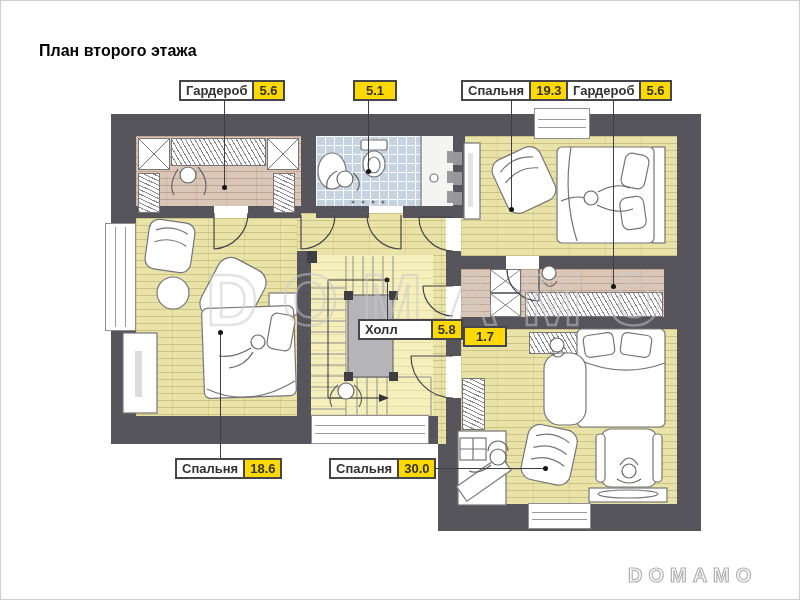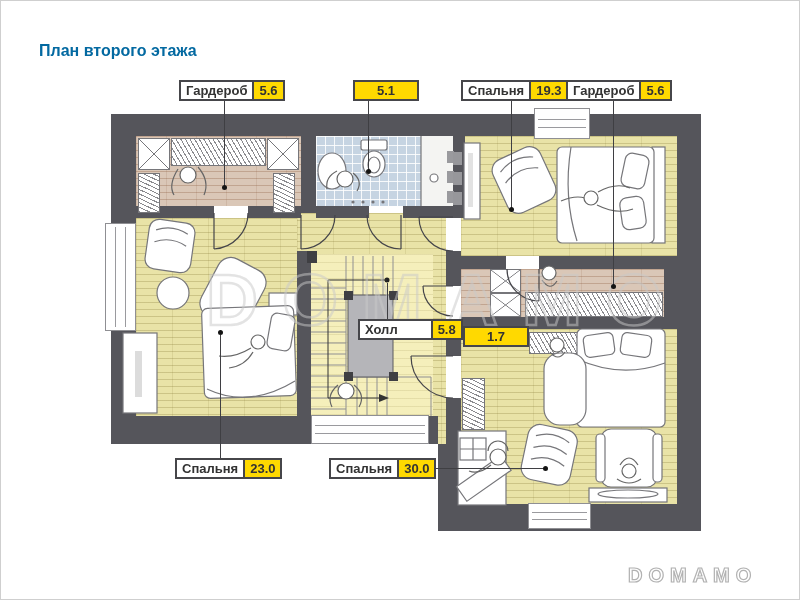--- a/index.html
+++ b/index.html
@@ -1,18 +1,18 @@
 <!DOCTYPE html>
 <html><head>
 <meta charset="utf-8">
 <style>
   html,body{margin:0;padding:0;background:#fff;}
   .canvas{position:relative;width:800px;height:600px;background:#fff;border:1px solid #cfcfcf;
           box-sizing:border-box;overflow:hidden;font-family:"Liberation Sans",sans-serif;}
-  .page-title{position:absolute;left:38px;top:41px;font-size:16px;font-weight:bold;color:#0369a1;z-index:8;}
+  .page-title{position:absolute;left:38px;top:41px;font-size:16px;font-weight:bold;color:#000000;z-index:8;}
 
   
   .floor{position:absolute;z-index:1;}
   .floor-yellow{background-color:#e9e3a7;
     background-image:repeating-linear-gradient(180deg,rgba(128,115,48,.28) 0 1px,transparent 1px 7px),
                      repeating-linear-gradient(90deg,rgba(128,115,48,.14) 0 1px,transparent 1px 36px);}
   .floor-pale{background-color:#f5efbb;
     background-image:repeating-linear-gradient(180deg,rgba(128,115,48,.14) 0 1px,transparent 1px 8px);}
   .floor-pink{background-color:#dac7b7;
     background-image:repeating-linear-gradient(180deg,rgba(135,85,55,.30) 0 1px,transparent 1px 7px),
@@ -45,21 +45,21 @@
   .watermark{position:absolute;left:165px;top:258px;width:560px;text-align:center;font-size:72px;font-weight:bold;
     letter-spacing:24px;color:transparent;-webkit-text-stroke:2.5px #c9c9c9;opacity:.5;z-index:6;pointer-events:none;white-space:nowrap;}
   .brand{position:absolute;left:627px;top:563px;font-size:20px;font-weight:bold;letter-spacing:6px;
     color:transparent;-webkit-text-stroke:1.2px #b2b2b2;z-index:8;white-space:nowrap;}
 
   
   .callout{position:absolute;display:inline-flex;border:2px solid #46464a;background:#fff;z-index:7;
     font-size:13px;font-weight:bold;color:#333;line-height:17px;white-space:nowrap;}
   .callout .nm{padding:0 5px;background:#fff;}
   .callout .ar{padding:0 5px;background:#ffd900;border-left:2px solid #46464a;}
-  .badge{position:absolute;border:2px solid #46464a;background:#ffd900;padding:0 22px;z-index:7;
+  .badge{position:absolute;border:2px solid #46464a;background:#ffd900;padding:0 11px;z-index:7;
     font-size:13px;font-weight:bold;color:#333;line-height:17px;}
   .lead{position:absolute;background:#3f3f43;z-index:6;}
   .dot{position:absolute;width:5px;height:5px;border-radius:50%;background:#141414;z-index:6;}
 </style>
 </head>
 <body>
 
 <div class="canvas">
   <div class="page-title">План второго этажа</div>
 
@@ -300,19 +300,19 @@
     <span class="nm">Гардероб</span>
     <span class="ar">5.6</span>
   </div>
   <div class="badge" style="left:462px;top:285px;margin-top:40px;">1.7</div>
   <div class="callout" style="left:357px;top:318px;gap:28px;">
     <span class="nm">Холл</span>
     <span class="ar">5.8</span>
   </div>
   <div class="callout" style="left:174px;top:457px;">
     <span class="nm">Спальня</span>
-    <span class="ar">23.0</span>
+    <span class="ar">18.6</span>
   </div>
   <div class="callout" style="left:328px;top:457px;">
     <span class="nm">Спальня</span>
     <span class="ar">30.0</span>
   </div>
 </div>
 
 </body></html>

